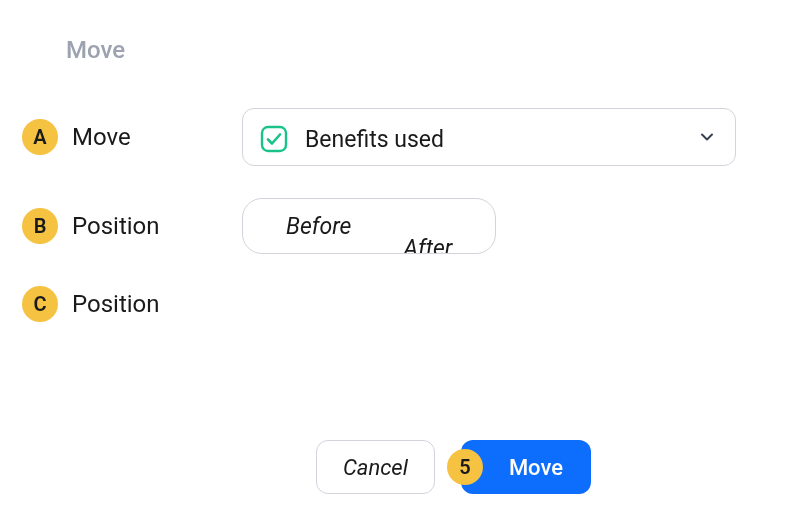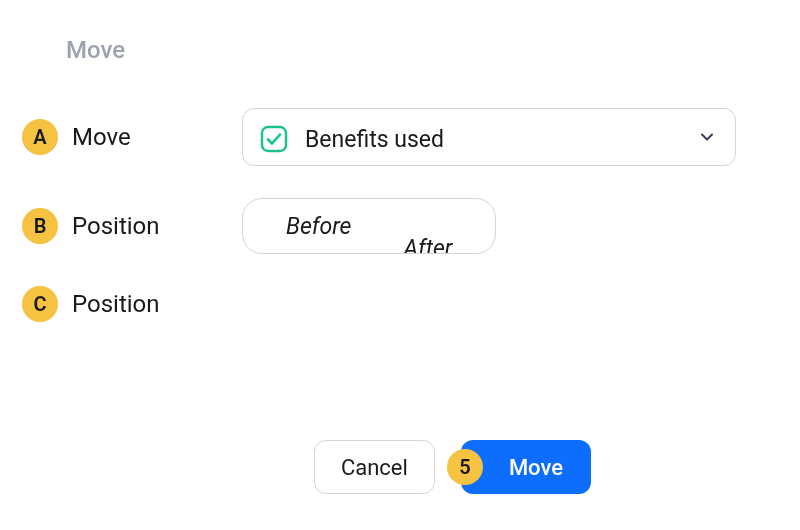--- a/index.html
+++ b/index.html
@@ -117,20 +117,21 @@
     align-items: center;
     justify-content: center;
     cursor: pointer;
   }
   .btn-cancel {
     background: #fff;
     border: 1px solid #d1d5db;
     color: #1a1a1a;
     padding: 0 26px;
     margin-right: 26px;
+    font-style: italic;
   }
   .btn-primary-wrap {
     position: relative;
   }
   .btn-primary {
     background: #0d6efd;
     color: #fff;
     border: none;
     padding: 0 28px 0 48px;
     font-weight: 500;

